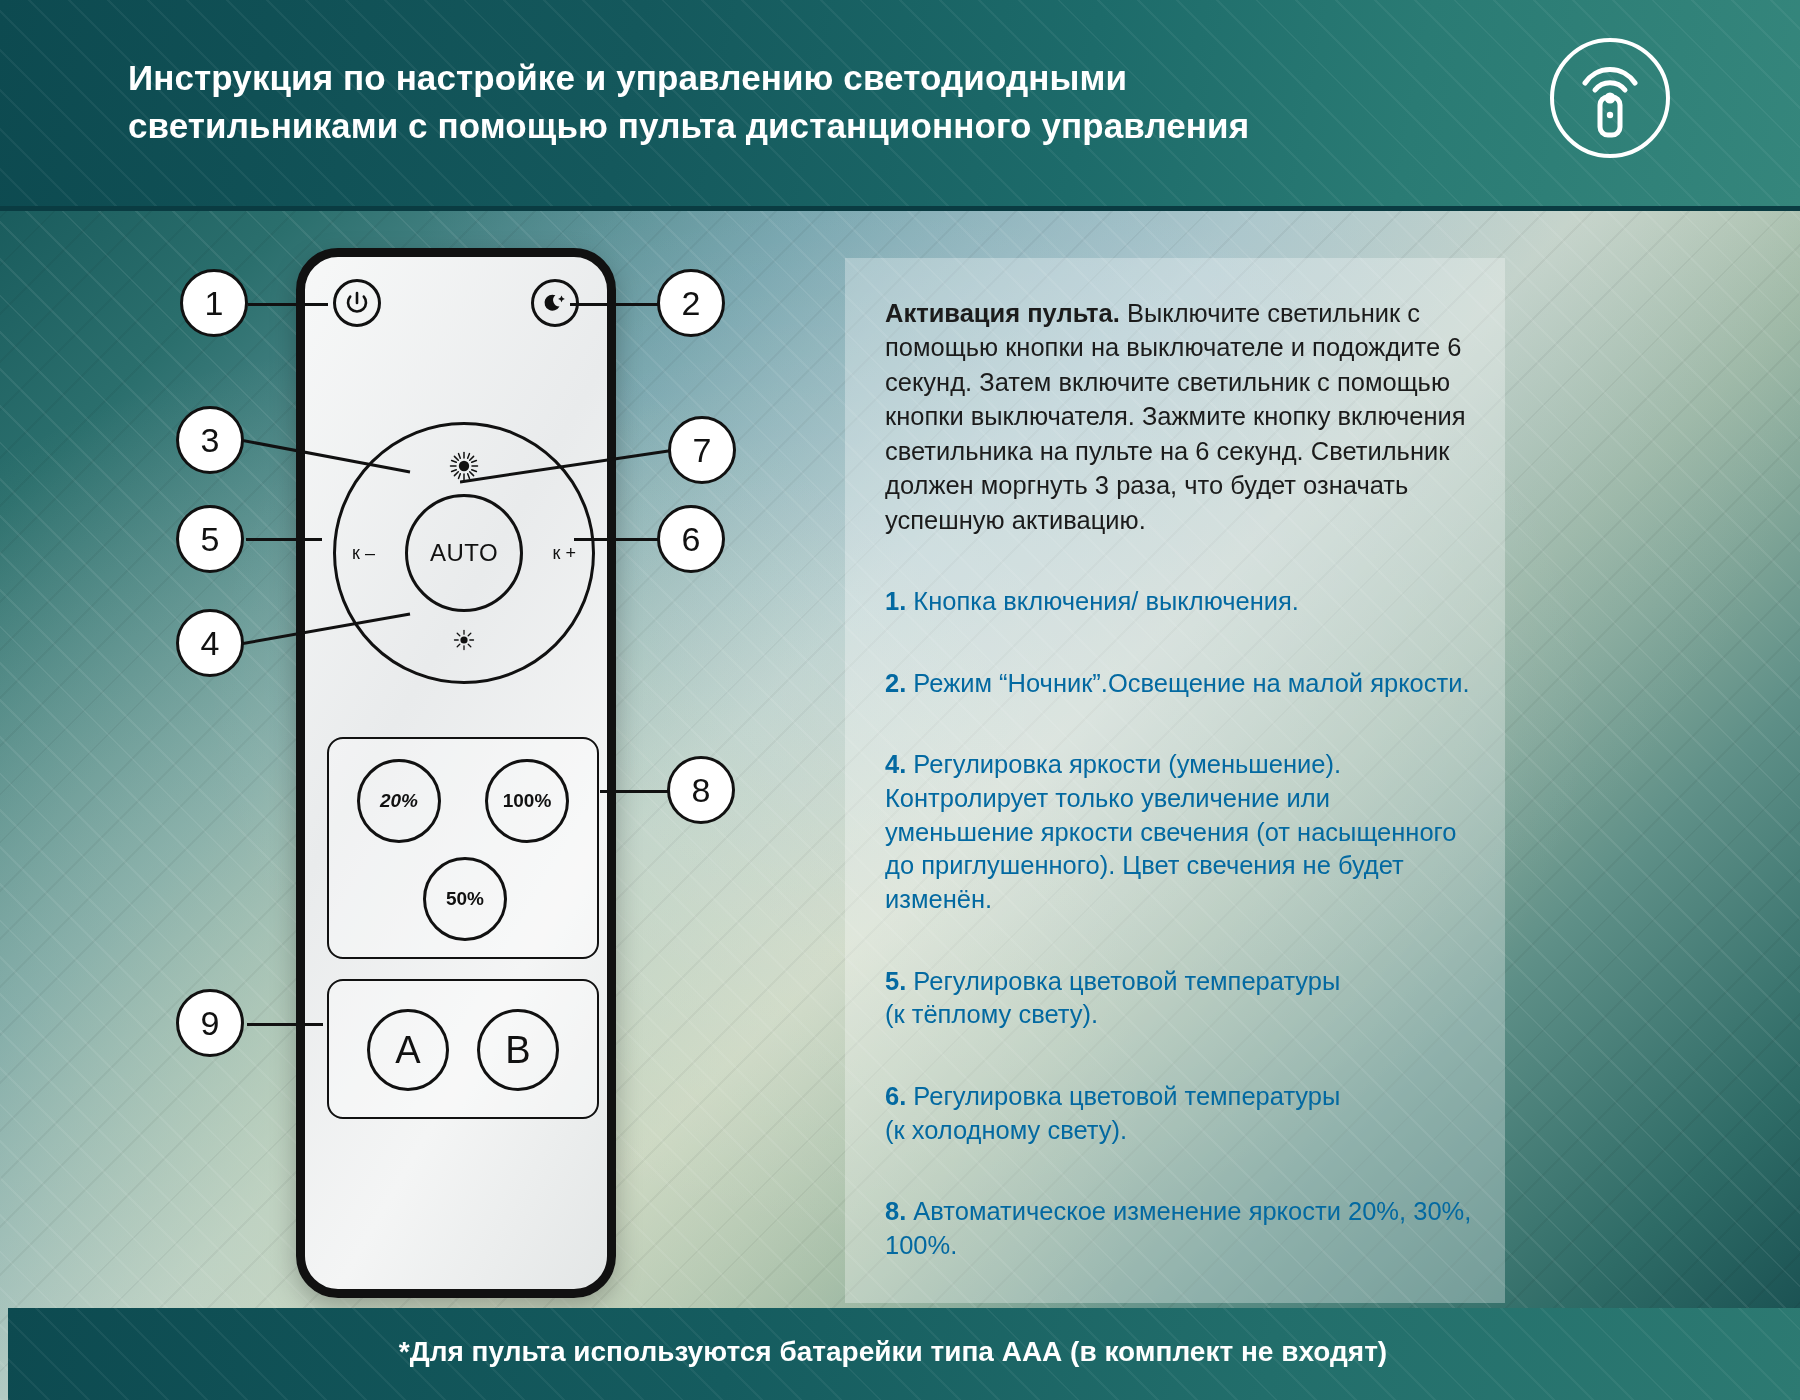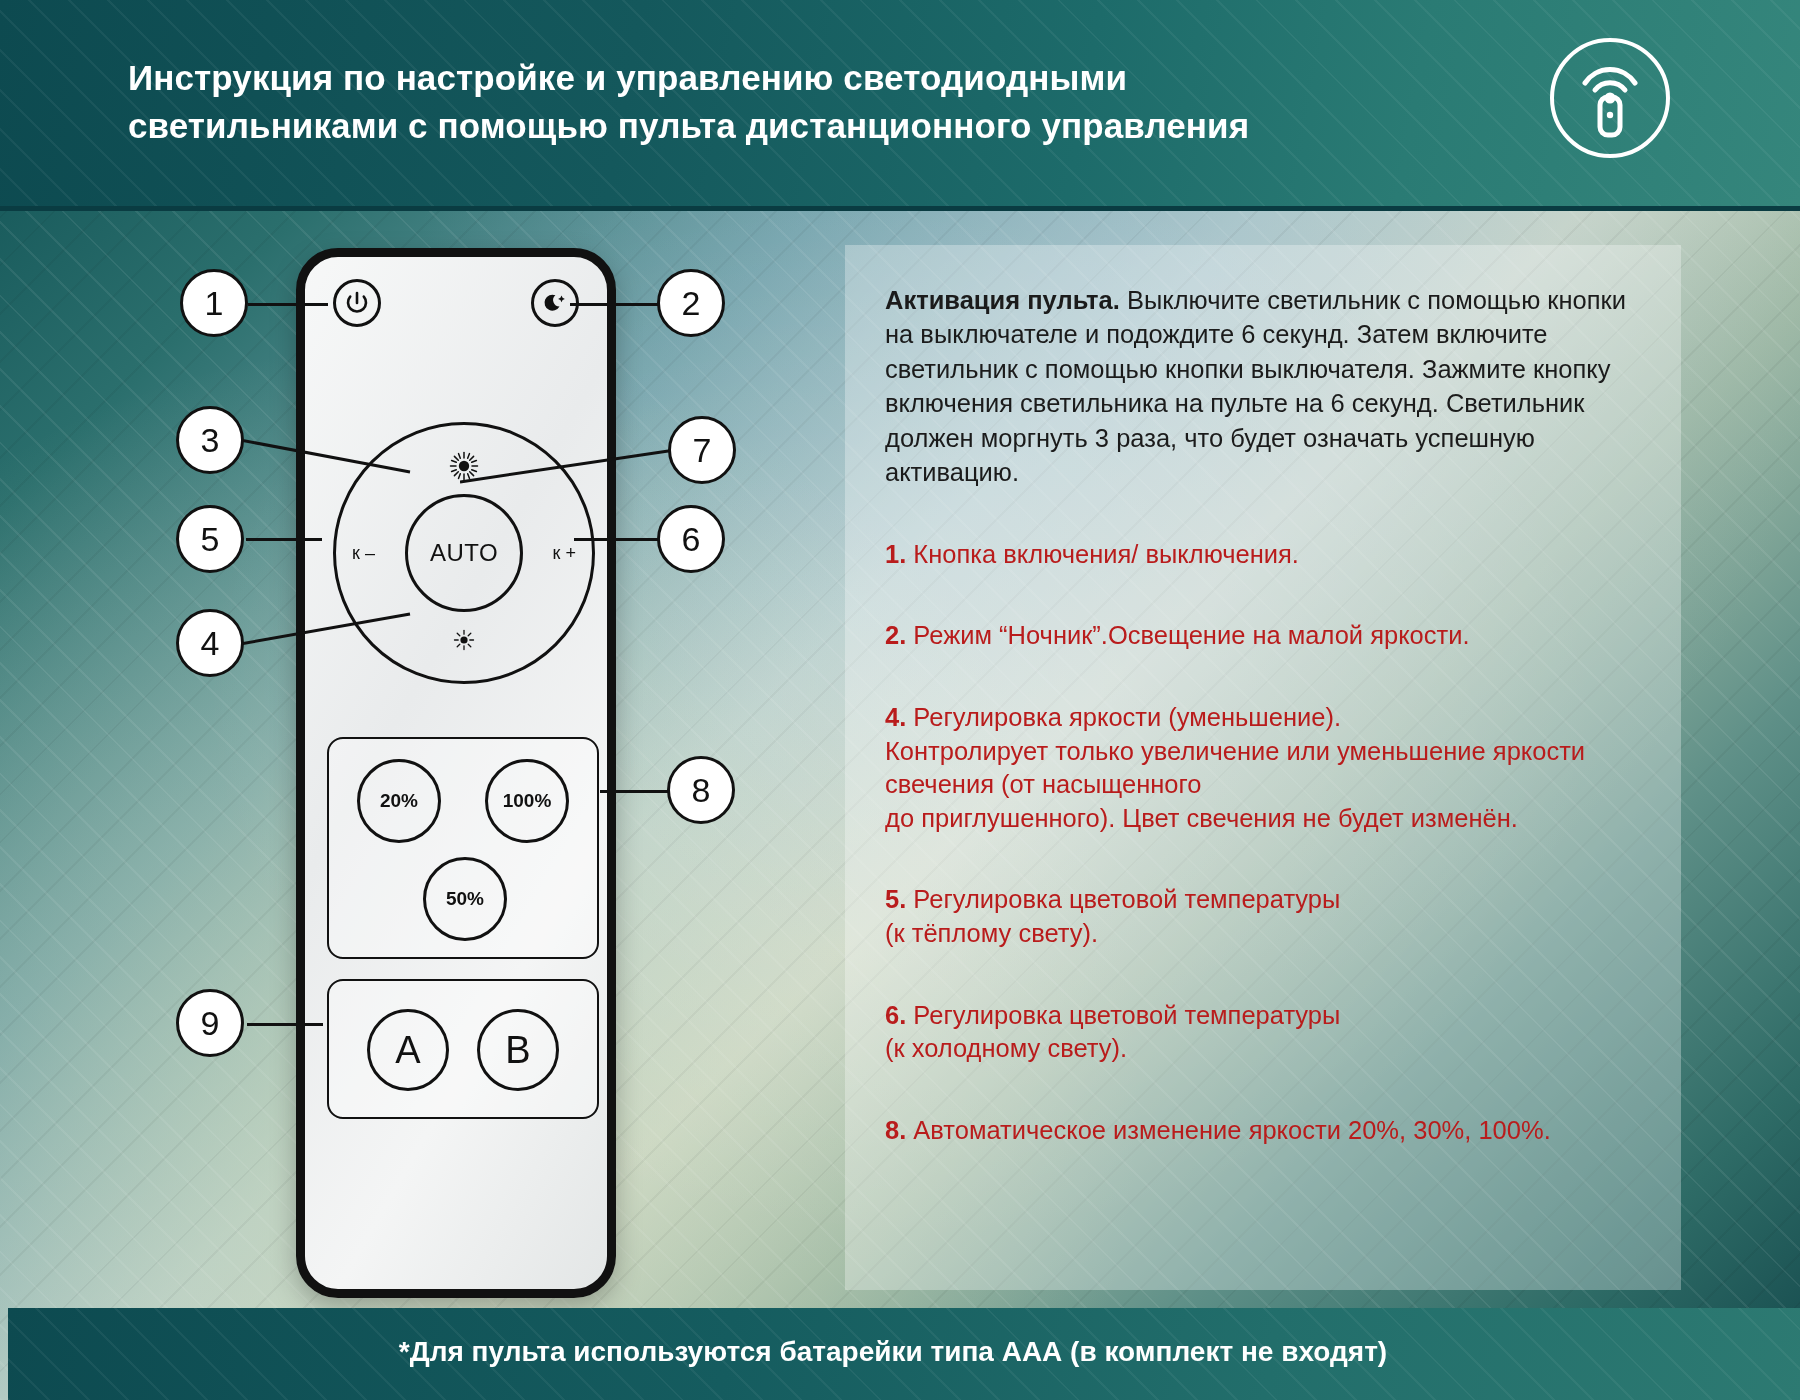--- a/index.html
+++ b/index.html
@@ -120,21 +120,21 @@
   }
   .panel-percent { top:480px; height:222px; }
   .panel-ab { top:722px; height:140px; }
 
   .pct {
     position:absolute; width:84px; height:84px;
     border:3px solid #111; border-radius:50%;
     display:flex; align-items:center; justify-content:center;
     font-size:19px; font-weight:bold; color:#111;
   }
-  .pct20 { left:28px; top:20px; }
+  .pct20 { left:28px; top:20px;font-style:italic; }
   .pct100 { right:28px; top:20px; }
   .pct50 { left:94px; top:118px; }
 
   .abbtn {
     position:absolute; width:82px; height:82px; top:28px;
     border:3px solid #111; border-radius:50%;
     display:flex; align-items:center; justify-content:center;
     font-size:38px; color:#111;
   }
   .abA { left:38px; }
@@ -151,32 +151,32 @@
   }
   .leader {
     position:absolute;
     height:3px; background:#111;
     z-index:5;
   }
   .leader-diag { position:absolute; z-index:5; }
 
   
   .textpanel {
-    position:absolute; left:845px; top:245px;
-    width:836px; height:1045px;
+    position:absolute; left:845px; top:258px;
+    width:660px; height:1045px;
     background:rgba(255,255,255,0.30);
   }
   .tp-inner { position:absolute; left:40px; top:38px; right:26px; }
   .intro {
     font-size:25.5px; line-height:1.35; color:#1b1b1b;
   }
   .intro b { font-weight:bold; }
   .list { margin-top:28px; }
   .li {
-    font-size:25.5px; line-height:1.32; color:#b91c1c;
+    font-size:25.5px; line-height:1.32; color:#0369a1;
     margin-bottom:13px;
     white-space:pre-line;
     margin-top:48px;
   }
   .li b { font-weight:bold; }
 </style>
 </head>
 <body>
 
 <div class="page">

